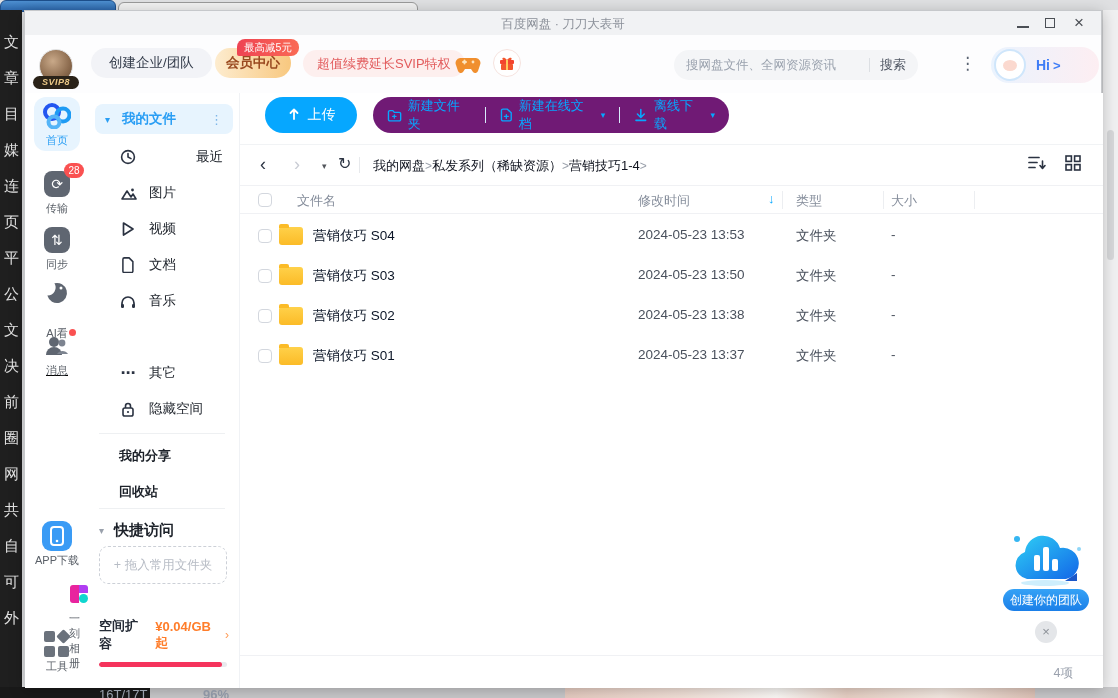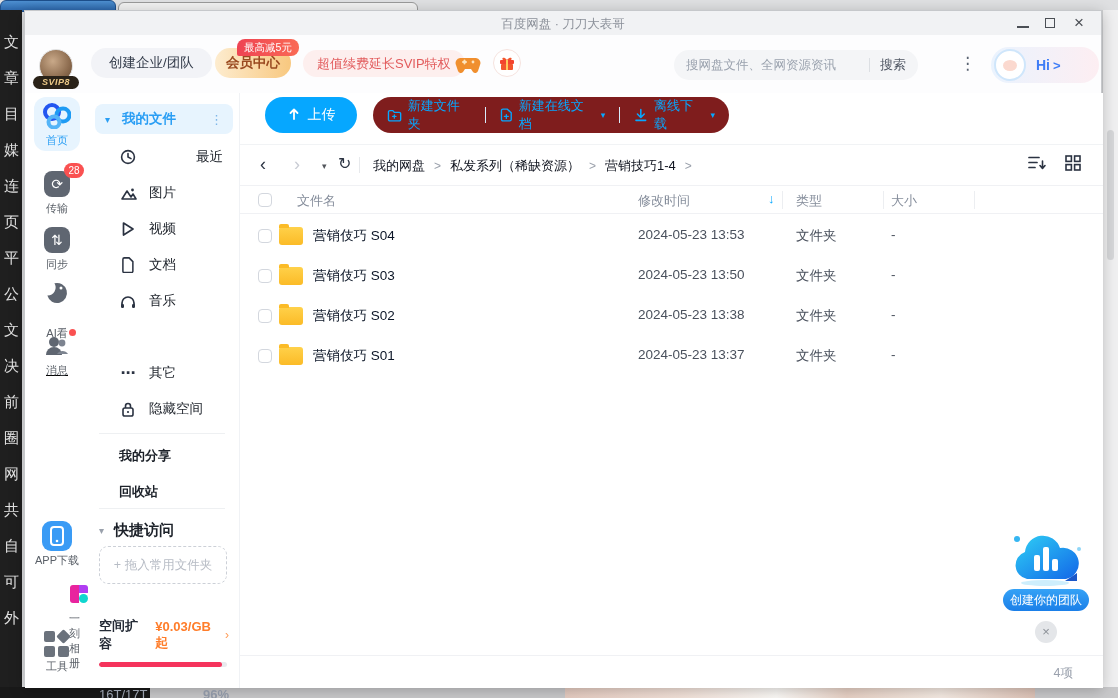--- a/index.html
+++ b/index.html
@@ -107,33 +107,33 @@
   .bar .fill { position:absolute; left:0; top:0; height:5px; width:96%; border-radius:3px; background:#f5335c; }
   .storage .row2 { margin-top:20px; display:flex; justify-content:space-between; font-size:13px; color:#9aa1ad; }
   .storage .pct { font-weight:bold; color:#8d95a3; }
 
   .vdiv { position:absolute; left:214px; top:82px; width:1px; height:595px; background:#f0f2f5; }
 
   
   .main { position:absolute; left:215px; top:82px; width:863px; height:595px; background:#fff; }
   .btn-upload { position:absolute; left:25px; top:4px; width:92px; height:36px; border-radius:18px; background:#06a7ff;
     color:#fff; font-size:14px; display:flex; align-items:center; justify-content:center; gap:7px; }
-  .action-group { position:absolute; left:133px; top:4px; width:356px; height:36px; border-radius:18px; background:#7f1d1d;
+  .action-group { position:absolute; left:133px; top:4px; width:356px; height:36px; border-radius:18px; background:#701a75;
     display:flex; align-items:center; color:#06a7ff; font-size:13px; }
   .ag-item { display:flex; align-items:center; gap:6px; padding:0 14px; }
   .ag-sep { width:1px; height:16px; background:#d8ecfb; }
   .ag-caret { font-size:9px; }
   .action-border { position:absolute; left:0; top:51px; width:863px; height:1px; background:#f1f3f5; }
 
   .navrow { position:absolute; left:0; top:52px; width:863px; height:40px; }
   .nav-ic { position:absolute; top:9px; font-size:18px; color:#2b3342; }
   .nav-ic.dis { color:#c9ccd4; }
   .nav-caret { position:absolute; top:16px; font-size:9px; color:#53565c; }
   .nav-sep { position:absolute; left:119px; top:12px; width:1px; height:16px; background:#e7e9ec; }
-  .crumbs { position:absolute; left:133px; top:12px; display:flex; align-items:center; gap:9px; font-size:13px; color:#10141f; }
+  .crumbs { position:absolute; left:133px; top:12px; display:flex; align-items:center; font-size:13px; color:#10141f; }
   .crumb-sep { color:#9aa0ab; font-size:12px; }
   .view-ics { position:absolute; right:22px; top:10px; display:flex; gap:18px; color:#2b3342; }
 
   .thead { position:absolute; left:0; top:92px; width:863px; height:29px; border-top:1px solid #f0f1f4; border-bottom:1px solid #f0f1f4;
     font-size:13px; color:#858d9b; }
   .thead .cb, .trow .cb { position:absolute; left:18px; top:50%; transform:translateY(-50%); width:14px; height:14px;
     border:1.5px solid #d3d7de; border-radius:4px; background:#fff; }
   .th-name { position:absolute; left:57px; top:6px; }
   .th-time { position:absolute; left:398px; top:6px; }
   .th-sort { position:absolute; left:528px; top:5px; color:#06a7ff; font-weight:bold; font-size:13px; }
@@ -396,21 +396,21 @@
 
       <div class="quick" style="top:428px;">
         <span class="caret">▾</span>
         <span class="lbl">快捷访问</span>
       </div>
       <div class="dropzone">+ 拖入常用文件夹</div>
 
       <div class="storage">
         <div class="row1">
           <span class="expand">空间扩容</span>
-          <span class="price">¥0.03/GB起</span>
+          <span class="price">¥0.04/GB起</span>
           <span class="chev">›</span>
         </div>
         <div class="bar">
             <div class="fill"></div>
           </div>
         <div class="row2">
           <span>16T/17T</span>
           <span class="pct">96%</span>
         </div>
       </div>

